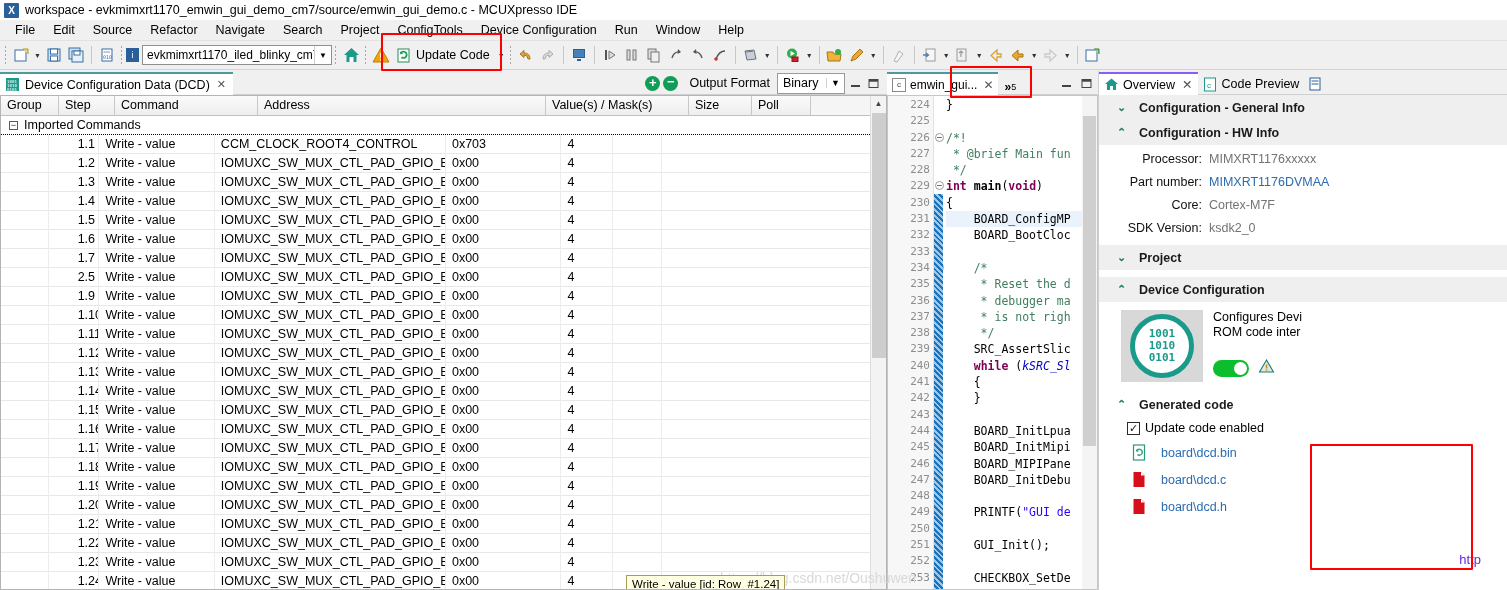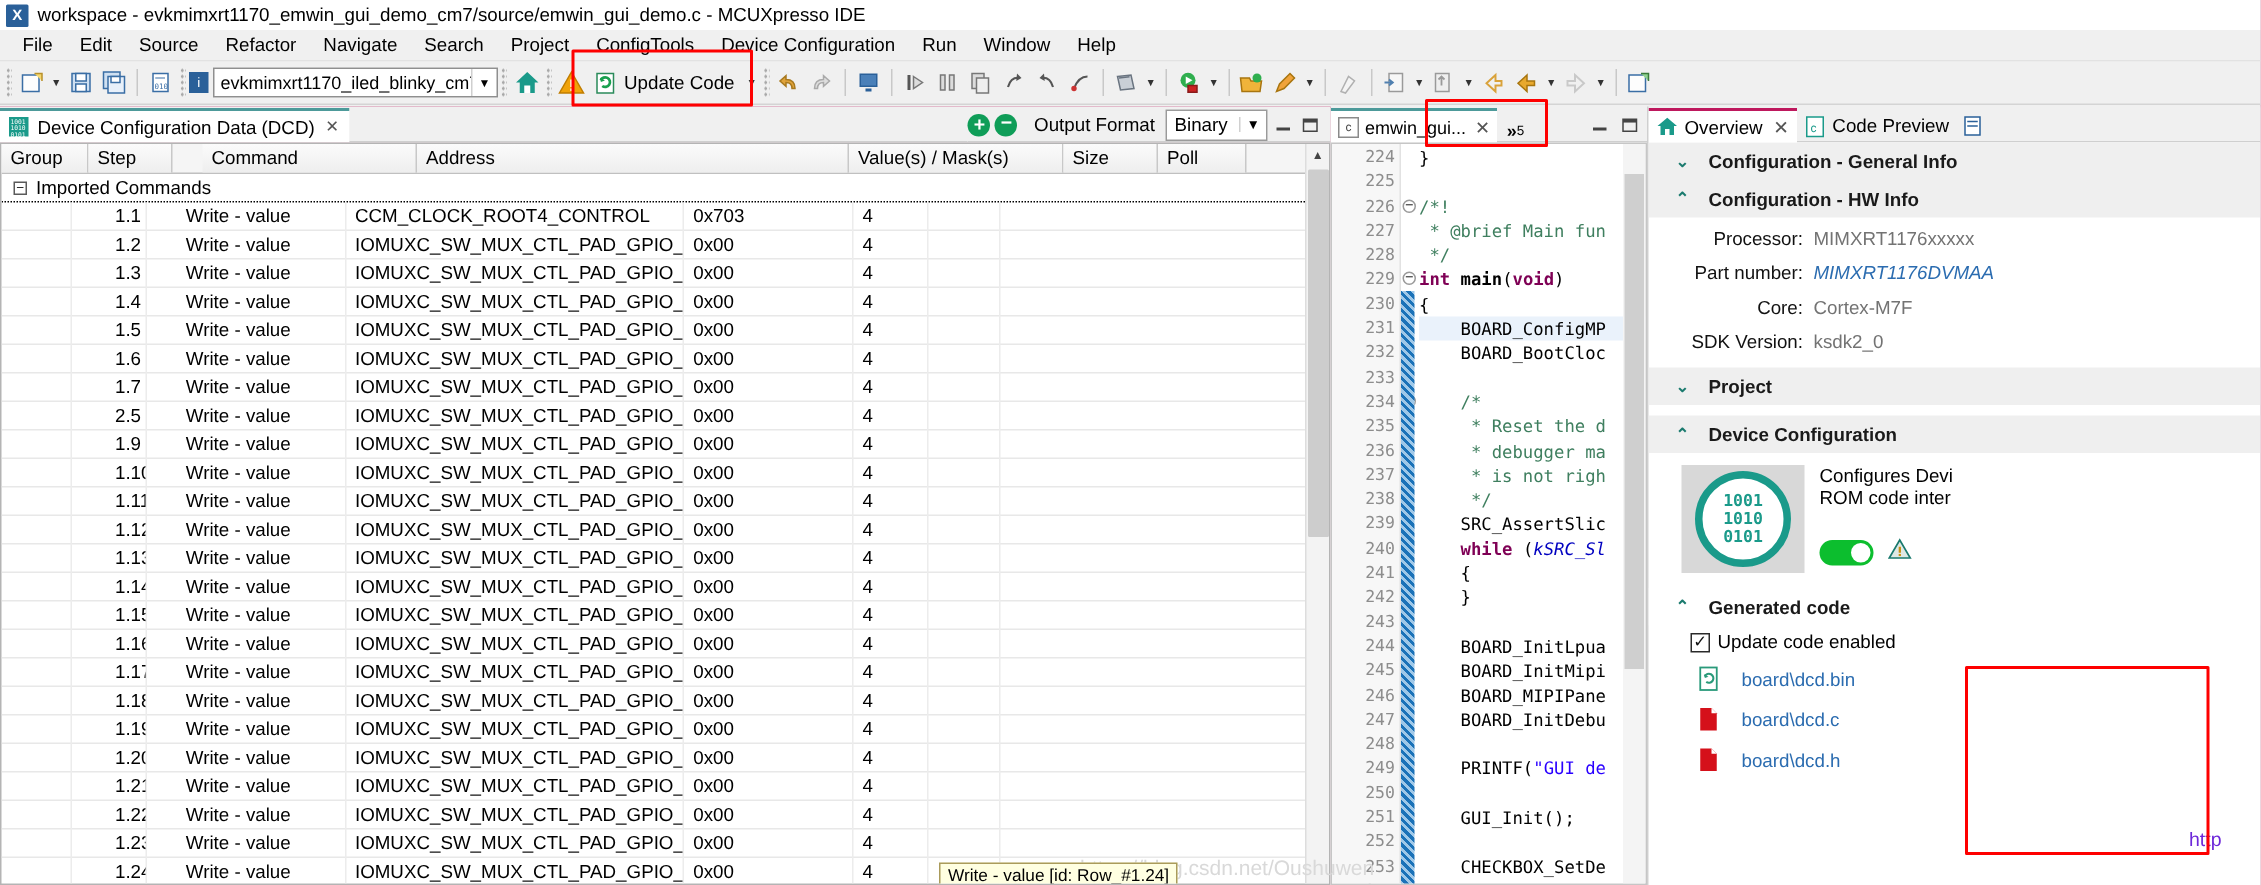--- a/index.html
+++ b/index.html
@@ -116,21 +116,21 @@
     border-bottom: 1px dotted #000; font-size: 12.5px; padding-left: 8px; }
   .expander { width: 9px; height: 9px; border: 1px solid #5a5a5a; background: #fff;
     display: inline-flex; align-items: center; justify-content: center;
     font-size: 9px; line-height: 7px; margin-right: 6px; flex: none; color: #222; }
   .trow { height: 19px; display: flex; align-items: center;
     border-bottom: 1px solid #e8e8e8; font-size: 12.5px; }
   .td { padding-left: 6px; white-space: nowrap; overflow: hidden;
     border-right: 1px solid #ececec; height: 19px; line-height: 18px; }
   .c-group { width: 58px; }
   .c-step  { width: 56px; padding-left: 29px; }
-  .c-cmd   { width: 143px; margin-left: 20px; }
+  .c-cmd   { width: 143px; }
   .c-addr  { width: 288px; }
   .c-val   { width: 143px; }
   .c-size  { width: 63px; }
   .c-poll  { width: 59px; }
   .c-cmt   { width: 280px; border-right: none; }
 
   .vscroll { position: absolute; right: 0; top: 0; width: 16px; bottom: 0;
     background: #f3f3f3; border-left: 1px solid #ddd; }
   .vscroll .arrow { height: 16px; text-align: center; font-size: 8px;
     line-height: 16px; color: #444; }
@@ -178,33 +178,33 @@
   .code-vscroll { position: absolute; right: 0; top: 0; bottom: 0; width: 15px;
     background: #f4f4f4; }
   .code-vscroll .thumb { position: absolute; left: 1px; width: 13px; background: #cfcfcf; }
 
   
   .right { flex: 1; display: flex; flex-direction: column; background: #f0f0f0;
     border-left: 1px solid #cfcfcf; overflow: hidden; position: relative; }
   .rtabs { height: 24px; display: flex; align-items: flex-end; }
   .rtab { display: flex; align-items: center; height: 23px; padding: 0 5px;
     font-size: 12.5px; white-space: nowrap; background: #fff;
-    border-top: 2px solid #be185d; }
+    border-top: 2px solid #8b5cf6; }
   .rtab.inactive { background: #f0f0f0; border-top: 2px solid transparent;
     border-bottom: 1px solid #cfcfcf; }
   .rtab .ri { width: 15px; height: 15px; margin-right: 4px; flex: none; }
   .rbody { flex: 1; background: #fff; overflow: hidden; position: relative; }
   .section { display: flex; align-items: center; height: 25px; padding-left: 18px;
     background: #efefef; font-weight: bold; font-size: 12.5px; color: #1a1a1a; }
   .section .chev { color: #1a7a6e; font-size: 11px; margin-right: 12px;
     width: 10px; display: inline-block; }
   .proprow { display: flex; height: 23px; align-items: center; font-size: 12.5px; }
   .proplbl { width: 110px; text-align: right; padding-right: 7px; color: #111; }
   .propval { color: #737373; white-space: nowrap; }
-  .propval.link { color: #2b6cb0; font-style: italic; }
+  .propval.link { color: #2b6cb0; }
   .devcfg { display: flex; padding: 8px 0 4px 22px; }
   .devicon { width: 82px; height: 72px; background: #d8d8d8; flex: none;
     display: flex; align-items: center; justify-content: center; }
   .binlogo { width: 64px; height: 64px; border-radius: 50%; background: #fff;
     border: 5px solid #1a9a8a; display: flex; flex-direction: column;
     align-items: center; justify-content: center; }
   .binlogo span { font-family: "DejaVu Sans Mono", monospace; font-size: 11px;
     font-weight: bold; color: #1a9a8a; line-height: 12px; letter-spacing: 0px; }
   .devdesc { padding-left: 10px; font-size: 12.5px; line-height: 15px;
     white-space: nowrap; overflow: hidden; }

